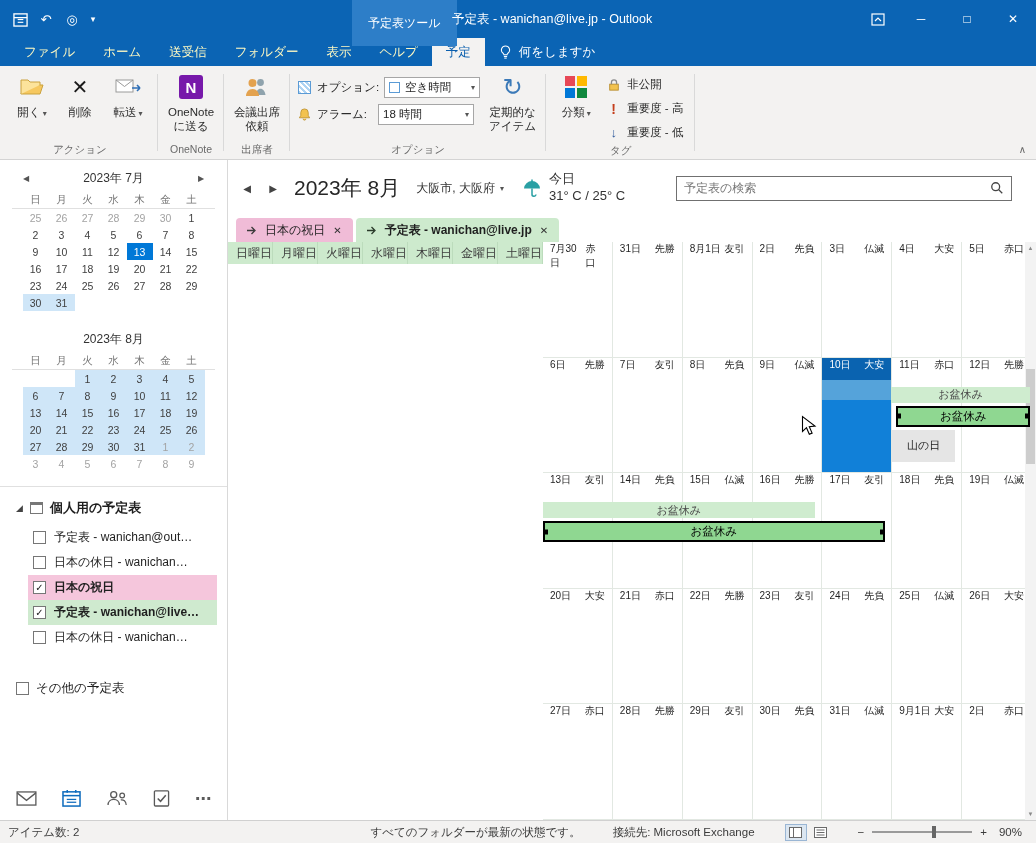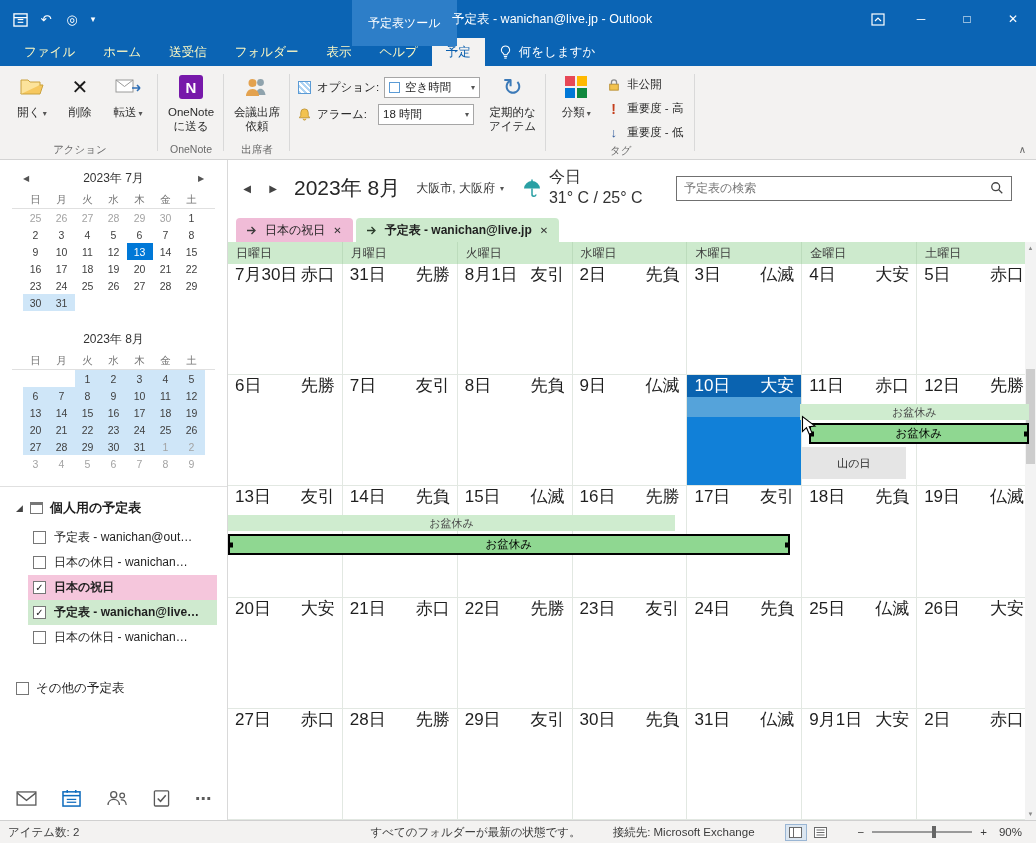--- a/index.html
+++ b/index.html
@@ -90,39 +90,39 @@
 .navic{display:flex;align-items:center;justify-content:center;height:20px}
 .more-dots{font-size:16px;font-weight:bold;color:#5a5a5a;letter-spacing:1px}
 
 
 .mainhead{height:56px;display:flex;align-items:center;padding:0 10px;gap:8px;flex:0 0 auto}
 .navarr{width:18px;height:18px;display:flex;align-items:center;justify-content:center;font-size:10px;color:#444}
 .month-title{font-size:21px;color:#262626;margin:0 8px 0 4px;white-space:nowrap}
 .location{display:flex;align-items:center;gap:5px;font-size:12px;color:#333;white-space:nowrap}
 .location .caret{font-size:8px;color:#555}
 .weather{display:flex;align-items:center;gap:7px;margin-left:10px}
-.wlines{display:flex;flex-direction:column;font-size:16px;color:#333;line-height:1.3}
+.wlines{display:flex;flex-direction:column;font-size:13px;color:#333;line-height:1.3}
 .searchbox{margin-left:auto;margin-right:14px;width:336px;height:25px;border:1px solid #707070;background:#fff;display:flex;align-items:center;padding:0 7px;color:#777;font-size:12px}
 .searchbox .mag{margin-left:auto;display:flex}
 
 
 .tabs-row{height:26px;display:flex;align-items:flex-end;padding-left:8px;gap:3px;flex:0 0 auto}
 .ovtab{height:24px;display:flex;align-items:center;gap:7px;padding:0 11px;font-size:12px;border-radius:4px 4px 0 0;color:#1f1f1f;white-space:nowrap}
 .ovtab.pink{background:#f0bcd7}
 .ovtab.green{background:#cdeacd;font-weight:bold}
 .tabx{font-size:10px;color:#333;margin-left:1px}
 
 
-.gridwrap{flex:1;display:flex;flex-direction:column;margin-right:4px;min-height:0}
+.gridwrap{flex:1;display:flex;flex-direction:row;margin-right:4px;min-height:0}
 .dayheads{height:22px;display:grid;grid-template-columns:repeat(7,1fr);background:#cdeacd;flex:0 0 auto}
 .dh-cell{display:flex;align-items:center;padding-left:8px;font-size:12px;color:#3d3d3d;border-right:1px solid #bcdcbc}
 .grid{flex:1;display:flex;flex-direction:column;min-height:0}
 .week{flex:1;display:grid;grid-template-columns:repeat(7,1fr);position:relative;border-bottom:1px solid #e2e8e2}
 .cell{border-right:1px solid #e2e8e2;position:relative}
-.chead{height:22px;display:flex;align-items:flex-end;justify-content:space-between;padding:0 7px;font-size:17px;color:#1f1f1f}
+.chead{height:22px;display:flex;align-items:flex-start;justify-content:space-between;padding:0 7px;font-size:10px;color:#1f1f1f}
 .cell.selected{background:#1180d8}
 .cell.selected .chead{background:#0a63b0;color:#fff}
 .selband{position:absolute;left:0;right:0;top:22px;height:20px;background:#55a3da}
 .event{position:absolute;display:flex;align-items:center;justify-content:center;font-size:11px;overflow:hidden;white-space:nowrap;z-index:2}
 .event.light{background:#cfeccf;color:#4a4a4a;height:16px}
 .event.active{background:#8fd791;border:2px solid #000;color:#000;height:21px;font-size:11.5px;z-index:3}
 .event.active::before,.event.active::after{content:"";position:absolute;width:5px;height:5px;background:#000;top:50%;transform:translateY(-50%)}
 .event.active::before{left:-2px}
 .event.active::after{right:-2px}
 .event.pink{background:#e5e5e5;color:#1f1f1f;height:32px}
@@ -292,20 +292,21 @@
               <span class="caret">▾</span>
             </span>
           </div>
         </div>
         <div class="bigbtn" style="margin-left:4px">
           <span class="bicon recur-icon">↻</span>
           <span class="blabel">定期的な
 アイテム</span>
         </div>
       </div>
+      <div class="rglabel">オプション</div>
     </div>
 
     <div class="rgroup">
       <div class="rbody">
         <div class="bigbtn">
           <span class="bicon">
             <span class="cat-icon" id="catIcon">
                 <i style="background: rgb(231, 72, 86);"></i>
                 <i style="background: rgb(255, 185, 0);"></i>
                 <i style="background: rgb(0, 120, 215);"></i>

